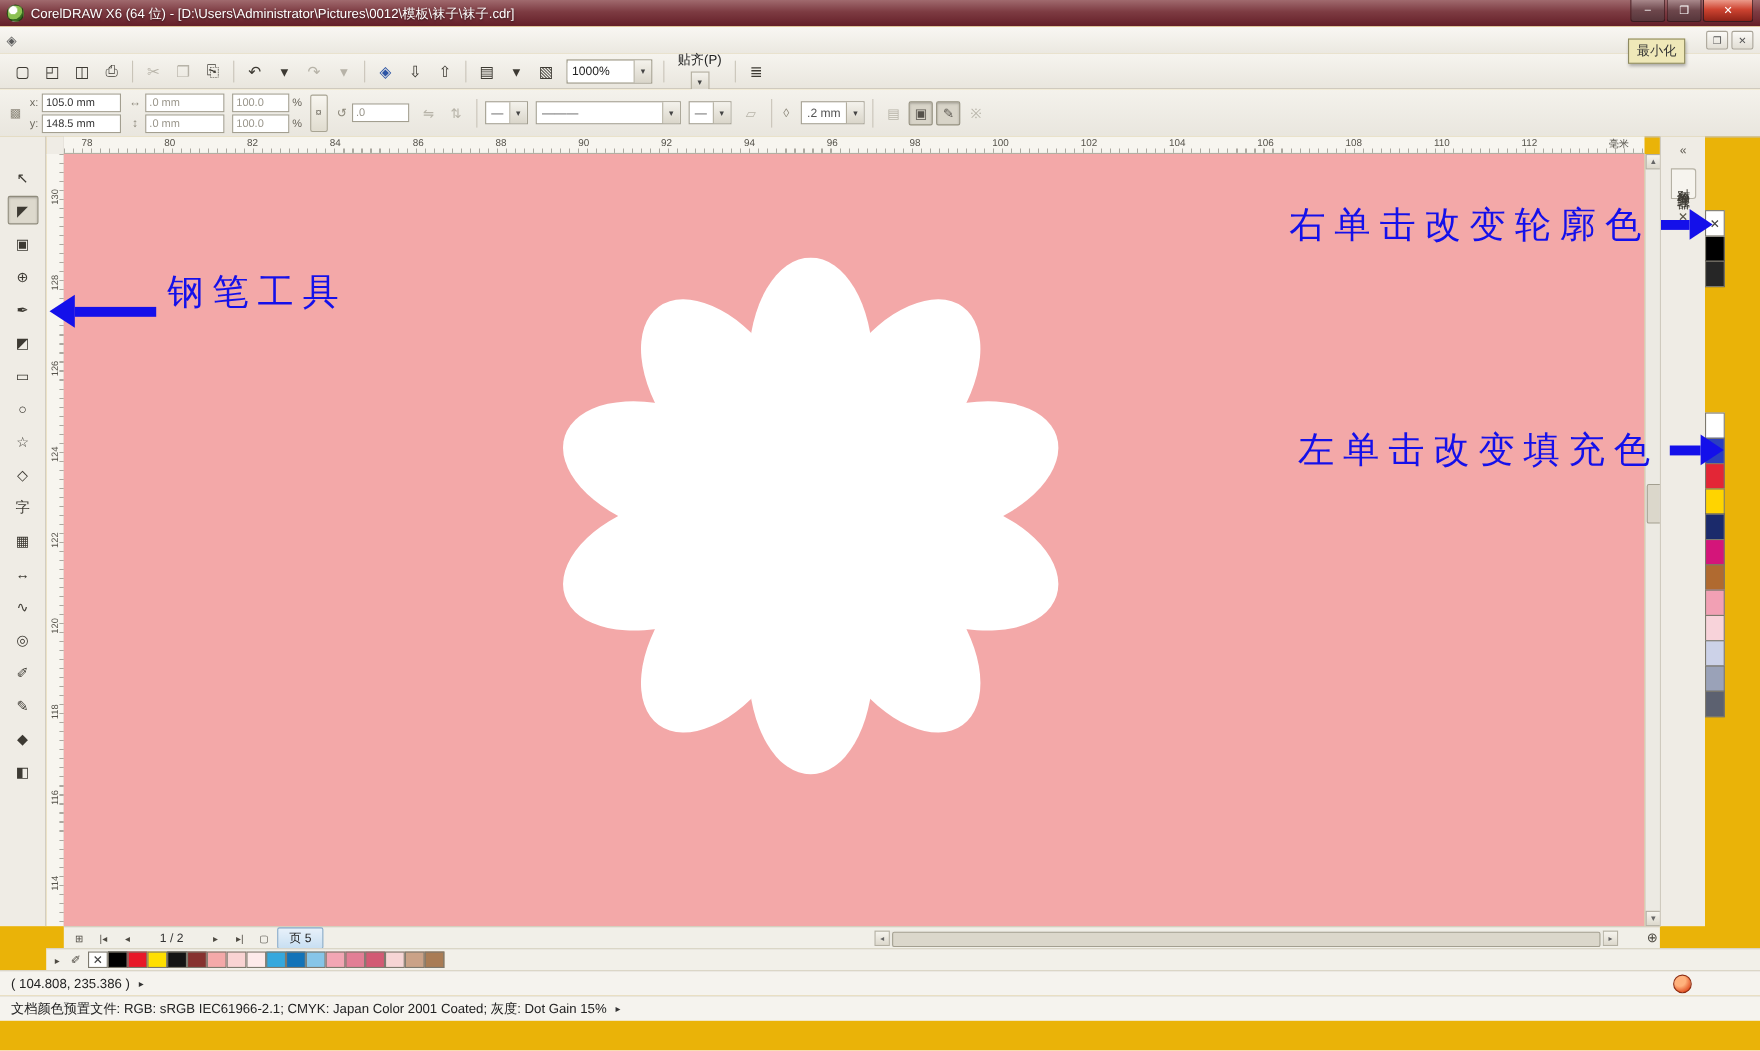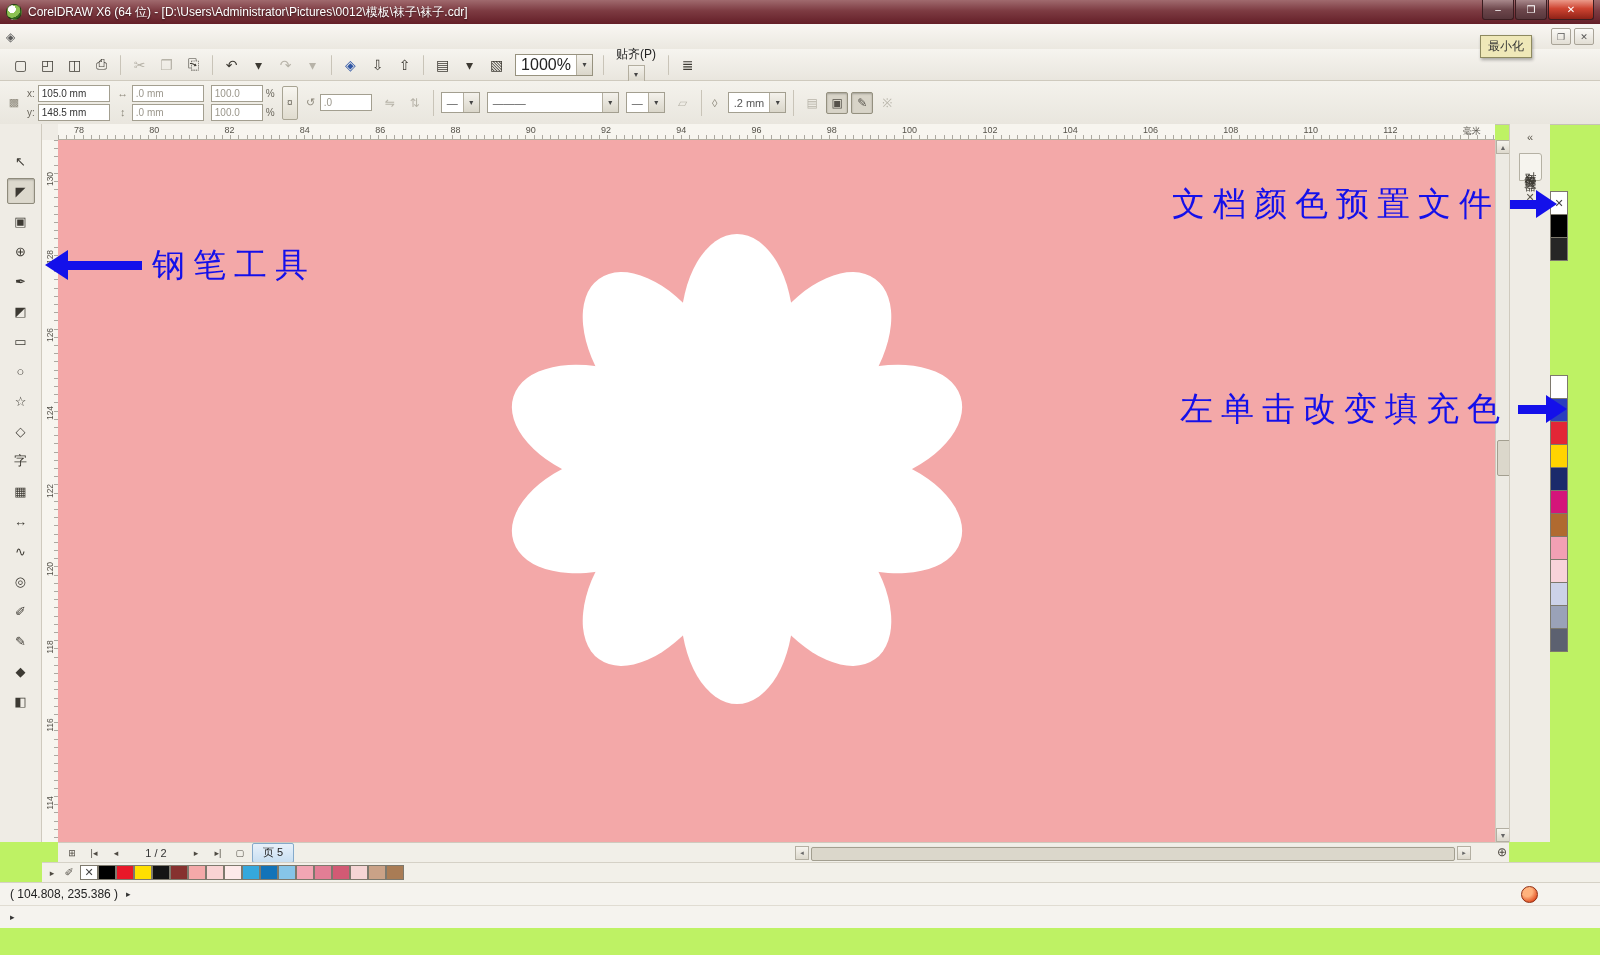--- a/index.html
+++ b/index.html
@@ -1,16 +1,16 @@
 <!DOCTYPE html>
 <html><head>
 <meta charset="utf-8">
 <style>
   html,body{margin:0;padding:0;background:#fff;}
-  #app{position:relative;width:1600px;height:955px;overflow:hidden;background:#bef264;
+  #app{position:relative;width:1600px;height:955px;overflow:hidden;background:#eab308;
        font-family:"Liberation Sans",sans-serif;font-size:12px;color:#222;--annot:#1410ea;}
 
   
   .titlebar{position:absolute;left:0;top:0;right:0;height:24px;
     background:linear-gradient(180deg,#a06a6e,#7d3b42 45%,#641f28);
     display:flex;align-items:center;padding:0 6px;gap:6px;color:#fff;}
   .app-icon{width:14px;height:14px;border-radius:50%;
     background:radial-gradient(circle at 35% 30%,#ffffff 0 28%,#8cc152 30% 62%,#33691e 64%);
     border:1px solid rgba(0,0,0,.4);}
   .title-text{font-size:12px;text-shadow:0 1px 2px rgba(0,0,0,.6);white-space:nowrap;}
@@ -37,22 +37,22 @@
   .toolbar{position:absolute;left:0;top:49px;right:0;height:31px;
     background:linear-gradient(#f6f4ef,#e9e6de);border-bottom:1px solid #cfcabe;
     display:flex;align-items:center;padding:0 8px;gap:2px;}
   .icon-strip{display:flex;align-items:center;gap:2px;}
   .tbtn{width:25px;height:24px;display:flex;align-items:center;justify-content:center;
     font-size:14px;color:#3d3a33;border-radius:2px;}
   .tbtn.disabled{color:#b7b3a8;}
   .tbtn.sep{width:1px;height:20px;background:#c9c4b8;margin:0 4px;padding:0;}
   .icon-strip [data-name="search-content-icon"]{color:#2d55a5;}
   .combo{display:flex;align-items:center;border:1px solid #97927f;background:#fff;height:20px;margin:0 4px;}
-  .combo input{border:none;outline:none;width:52px;height:16px;font-size:16px;padding:0 4px;
-    font-family:"Liberation Sans",sans-serif;color:#222;text-align:center;}
+  .combo input{border:none;outline:none;width:52px;height:16px;font-size:11px;padding:0 4px;
+    font-family:"Liberation Sans",sans-serif;color:#222;}
   .dd{width:15px;height:100%;border-left:1px solid #b3ae9f;display:flex;align-items:center;
     justify-content:center;font-size:8px;color:#444;background:linear-gradient(#f4f2ec,#dad6ca);}
   .snap{display:flex;align-items:center;gap:2px;padding:2px 6px;flex-direction:column;}
   .snap .dd{border:1px solid #b3ae9f;height:16px;}
 
   
   .propbar{position:absolute;left:0;top:81px;right:0;height:43px;
     background:linear-gradient(#f4f2ec,#e9e6de);border-bottom:1px solid #c6c2b6;
     display:flex;align-items:center;padding:0 8px;gap:7px;}
   .vpair{display:flex;flex-direction:column;gap:2px;}
@@ -124,21 +124,21 @@
     justify-content:center;font-size:11px;color:#444;}
 
   
   .annot{position:absolute;display:flex;align-items:center;gap:10px;color:var(--annot);
     font-family:"DejaVu Serif",serif;font-size:33px;letter-spacing:8px;white-space:nowrap;z-index:60;}
   .harrow{height:9px;background:var(--annot);position:relative;}
   .harrow.tip-left::before{content:"";position:absolute;left:-23px;top:-11px;border:15.5px solid transparent;
     border-right:23px solid var(--annot);border-left:none;}
   .harrow.tip-right::after{content:"";position:absolute;right:-21px;top:-10px;border:14.5px solid transparent;
     border-left:21px solid var(--annot);border-right:none;}
-  #annot-pen{left:68px;top:243px;}
+  #annot-pen{left:68px;top:243px;align-items:flex-end;}
   #annot-pen .harrow{width:74px;}
   #annot-outline{left:1172px;top:182px;}
   #annot-outline .harrow{width:26px;margin-right:18px;}
   #annot-fill{left:1167px;top:387px;margin-left:13px;}
   #annot-fill .harrow{width:28px;margin-right:18px;}
 
   
   .navigator{position:absolute;left:58px;top:842px;width:1451px;height:20px;background:#f1efe8;
     border-top:1px solid #cfcabe;display:flex;align-items:center;padding:0 4px;gap:2px;box-sizing:border-box;}
   .nbtn{min-width:16px;height:16px;display:flex;align-items:center;justify-content:center;
@@ -370,21 +370,21 @@
       <span class="swatch" data-name="color-swatch" style="background: rgb(204, 210, 232);"></span>
       <span class="swatch" data-name="color-swatch" style="background: rgb(154, 162, 184);"></span>
       <span class="swatch" data-name="color-swatch" style="background: rgb(92, 97, 112);"></span>
     </div>
 
   <div class="annot" id="annot-pen" data-name="pen-tool-callout">
     <span class="harrow tip-left" data-name="arrow-left-icon"></span>
     <span data-name="pen-tool-callout-text">钢笔工具</span>
   </div>
   <div class="annot" id="annot-outline" data-name="outline-color-callout">
-    <span data-name="outline-color-callout-text">文档颜色预置文件</span>
+    <span data-name="outline-color-callout-text">右单击改变轮廓色</span>
     <span class="harrow tip-right" data-name="arrow-right-icon"></span>
   </div>
   <div class="annot" id="annot-fill" data-name="fill-color-callout">
     <span data-name="fill-color-callout-text">左单击改变填充色</span>
     <span class="harrow tip-right" data-name="arrow-right-icon"></span>
   </div>
 
   <div class="navigator" data-name="page-navigator">
     <span class="nbtn" data-name="add-page-icon">⊞</span>
     <span class="nbtn" data-name="first-page-icon">|◂</span>
@@ -431,16 +431,17 @@
         <span class="swatch" data-name="doc-color-swatch" style="background: rgb(169, 124, 85);"></span>
       </span>
   </div>
 
   <div class="status1" data-name="status-bar-coordinates">
     <span class="status-text" data-name="cursor-coordinates">( 104.808, 235.386 )</span>
     <span class="expander" data-name="expander-icon">▸</span>
     <span class="account-icon" data-name="account-icon"></span>
   </div>
   <div class="status2" data-name="status-bar-color-profile">
+    <span class="status-text" data-name="color-profile-text">文档颜色预置文件: RGB: sRGB IEC61966-2.1; CMYK: Japan Color 2001 Coated; 灰度: Dot Gain 15%</span>
     <span class="expander" data-name="expander-icon">▸</span>
   </div>
 
 </div>
 
 </body></html>

